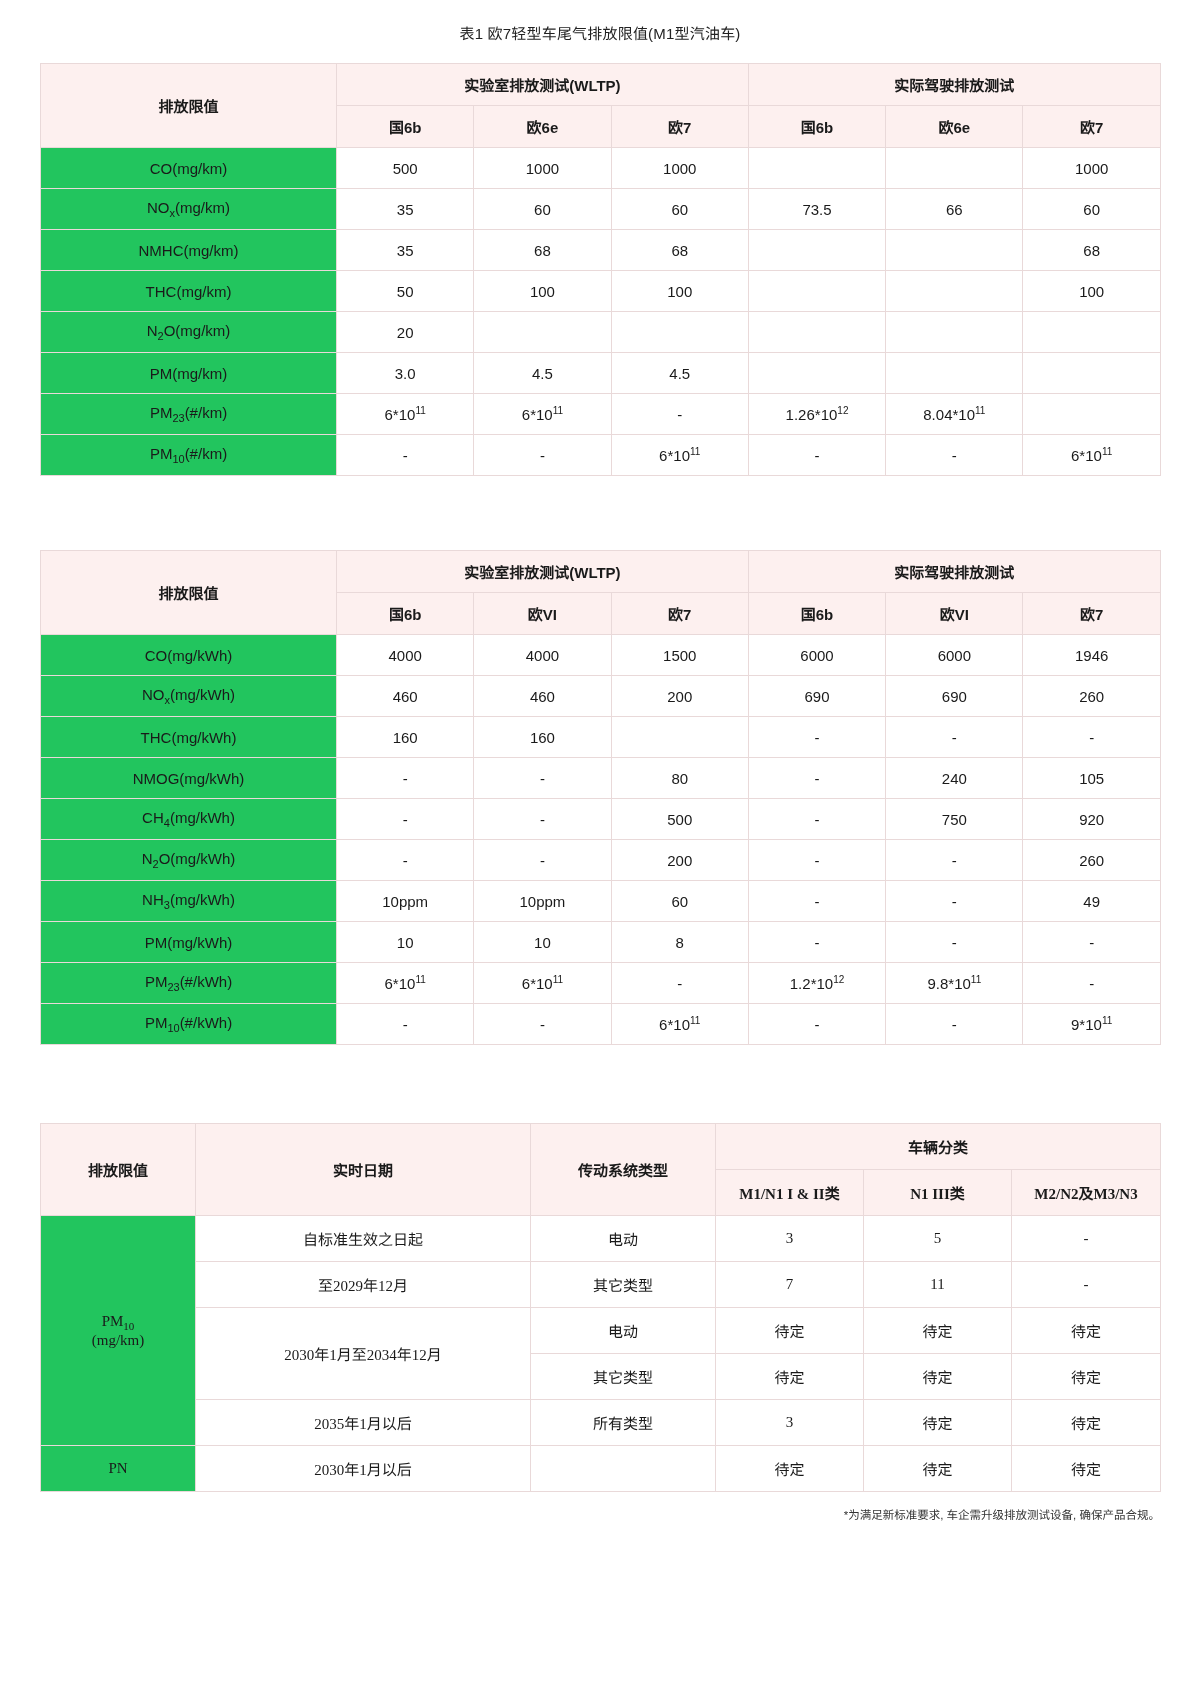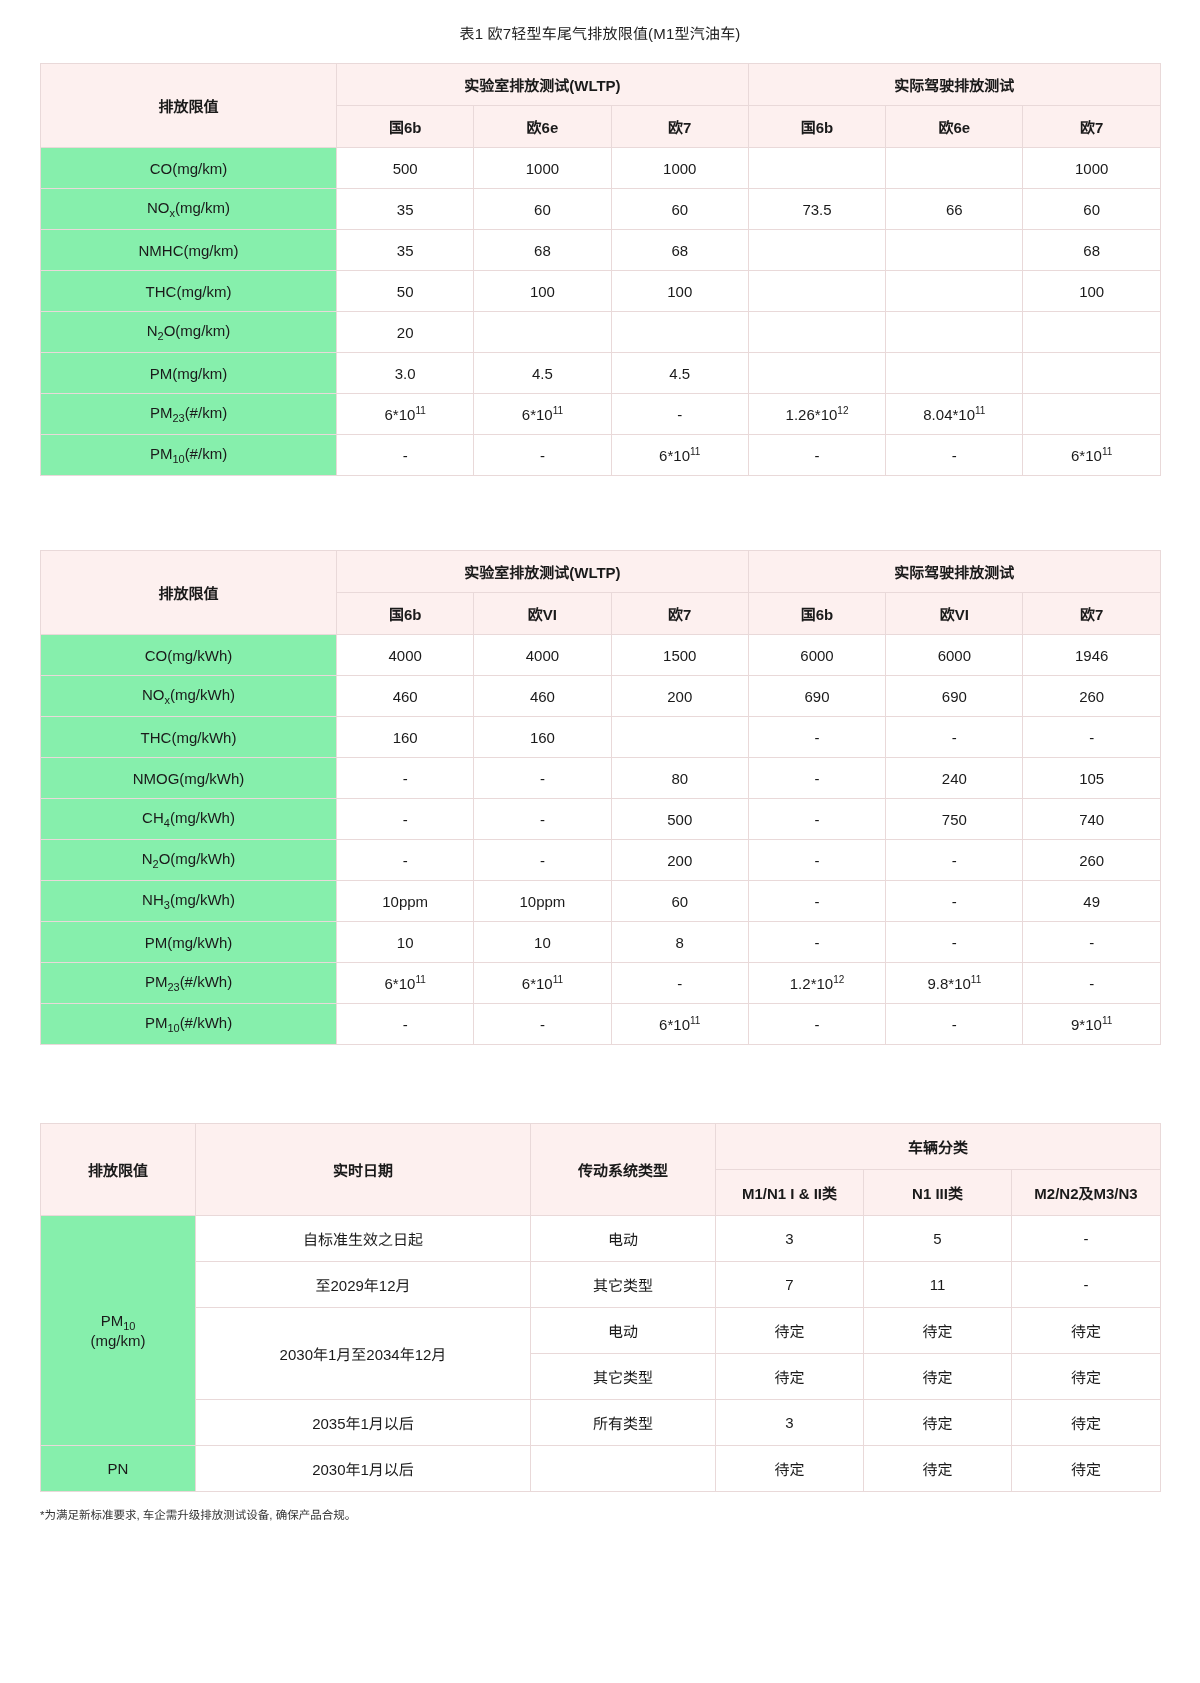--- a/index.html
+++ b/index.html
@@ -39,48 +39,48 @@
     color: #1a1a1a;
     padding: 10px 4px;
     background: #ffffff;
   }
   thead th {
     background: #fdf0ef;
     font-weight: bold;
     margin-left: 27px;
   }
   td.rowhead {
-    background: #86efac;
+    background: #22c55e;
     font-weight: normal;
   }
   .t1 td, .t2 td { height: 20px; }
   .t1 tbody td, .t2 tbody td { font-size: 15px; }
   .sub { font-size: 11px; vertical-align: sub; }
   .sup { font-size: 10px; vertical-align: super; }
   .gap-1 { height: 74px; }
   .gap-2 { height: 78px; }
   .footnote {
     width: 1120px;
     margin: 14px auto 2px auto;
     font-size: 11.5px;
     color: #333;
-    text-align: left;
+    text-align: right;
   }
   
   table.t1 col.c0, table.t2 col.c0 { width: 296px; }
   table.t1 col.cx, table.t2 col.cx { width: 137.3px; }
 
   table.t3 col.k0 { width: 155px; }
   table.t3 col.k1 { width: 335px; }
   table.t3 col.k2 { width: 185px; }
   table.t3 col.k3 { width: 148px; }
   table.t3 col.k4 { width: 148px; }
   table.t3 col.k5 { width: 149px; }
 
-  table.t3 th, table.t3 td { font-size: 15px; padding: 12px 4px; }
+  table.t3 th, table.t3 td { font-size: 15px; padding: 12px 4px; font-family: Liberation Serif, serif; }
   table.t3 .tall { padding: 16px 4px; }
 </style>
 </head>
 <body>
 
 <div class="page">
 
   <div class="table-caption">表1 欧7轻型车尾气排放限值(M1型汽油车)</div>
   <table class="t1">
     <colgroup>
@@ -247,21 +247,21 @@
           <td>240</td>
           <td>105</td>
         </tr>
         <tr>
           <td class="rowhead">CH<span class="sub">4</span>(mg/kWh)</td>
           <td>-</td>
           <td>-</td>
           <td>500</td>
           <td>-</td>
           <td>750</td>
-          <td>740</td>
+          <td>920</td>
         </tr>
         <tr>
           <td class="rowhead">N<span class="sub">2</span>O(mg/kWh)</td>
           <td>-</td>
           <td>-</td>
           <td>200</td>
           <td>-</td>
           <td>-</td>
           <td>260</td>
         </tr>

